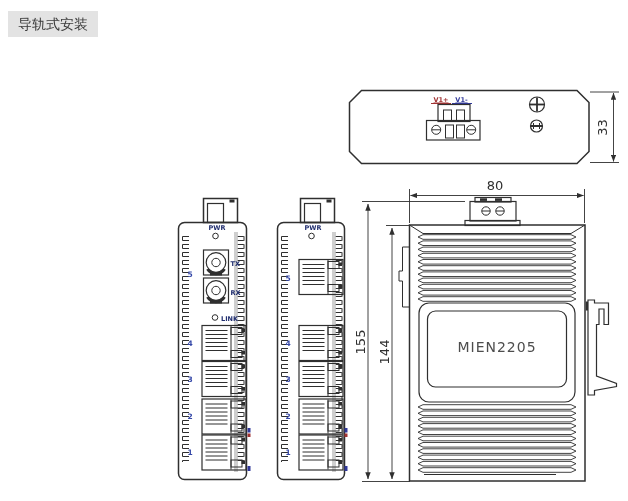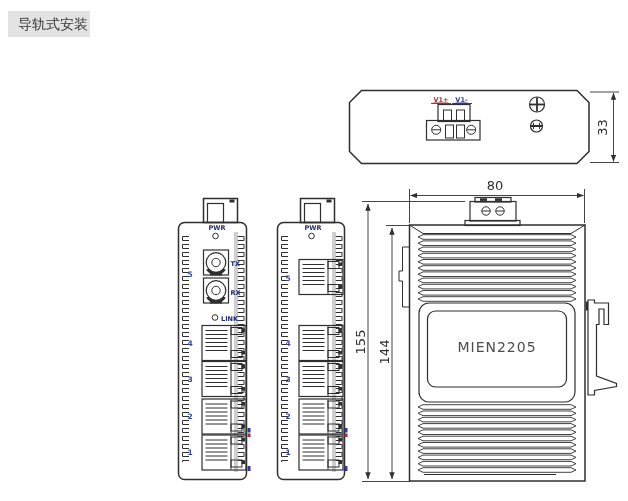--- a/index.html
+++ b/index.html
@@ -1,19 +1,19 @@
 <!DOCTYPE html>
 <html><head>
 <meta charset="utf-8">
 <style>
   html,body{margin:0;padding:0;background:#ffffff;}
   .canvas{position:relative;width:628px;height:501px;background:#ffffff;overflow:hidden;
           font-family:"DejaVu Sans",sans-serif;}
   .title-box{position:absolute;left:8px;top:11px;height:26px;line-height:26px;
-             padding:0 2px 0 10px;background:#e3e3e3;color:#3c3c3c;
+             padding:0 10px 0 10px;background:#e3e3e3;color:#3c3c3c;
              font-size:14px;font-family:"DejaVu Sans",sans-serif;}
   svg{position:absolute;left:0;top:0;}
   .s{fill:none;stroke:#2f2f2f;stroke-width:1.2;}
   .s1{fill:none;stroke:#2f2f2f;stroke-width:1;}
   .s14{fill:none;stroke:#2f2f2f;stroke-width:1.5;}
   .fdk{fill:#2f2f2f;stroke:none;}
   .dimline{stroke:#2f2f2f;stroke-width:0.9;fill:none;
            marker-start:url(#arr);marker-end:url(#arr);}
   .ext{stroke:#2f2f2f;stroke-width:0.9;fill:none;}
   .dim{font:13px "DejaVu Sans",sans-serif;fill:#2f2f2f;}

